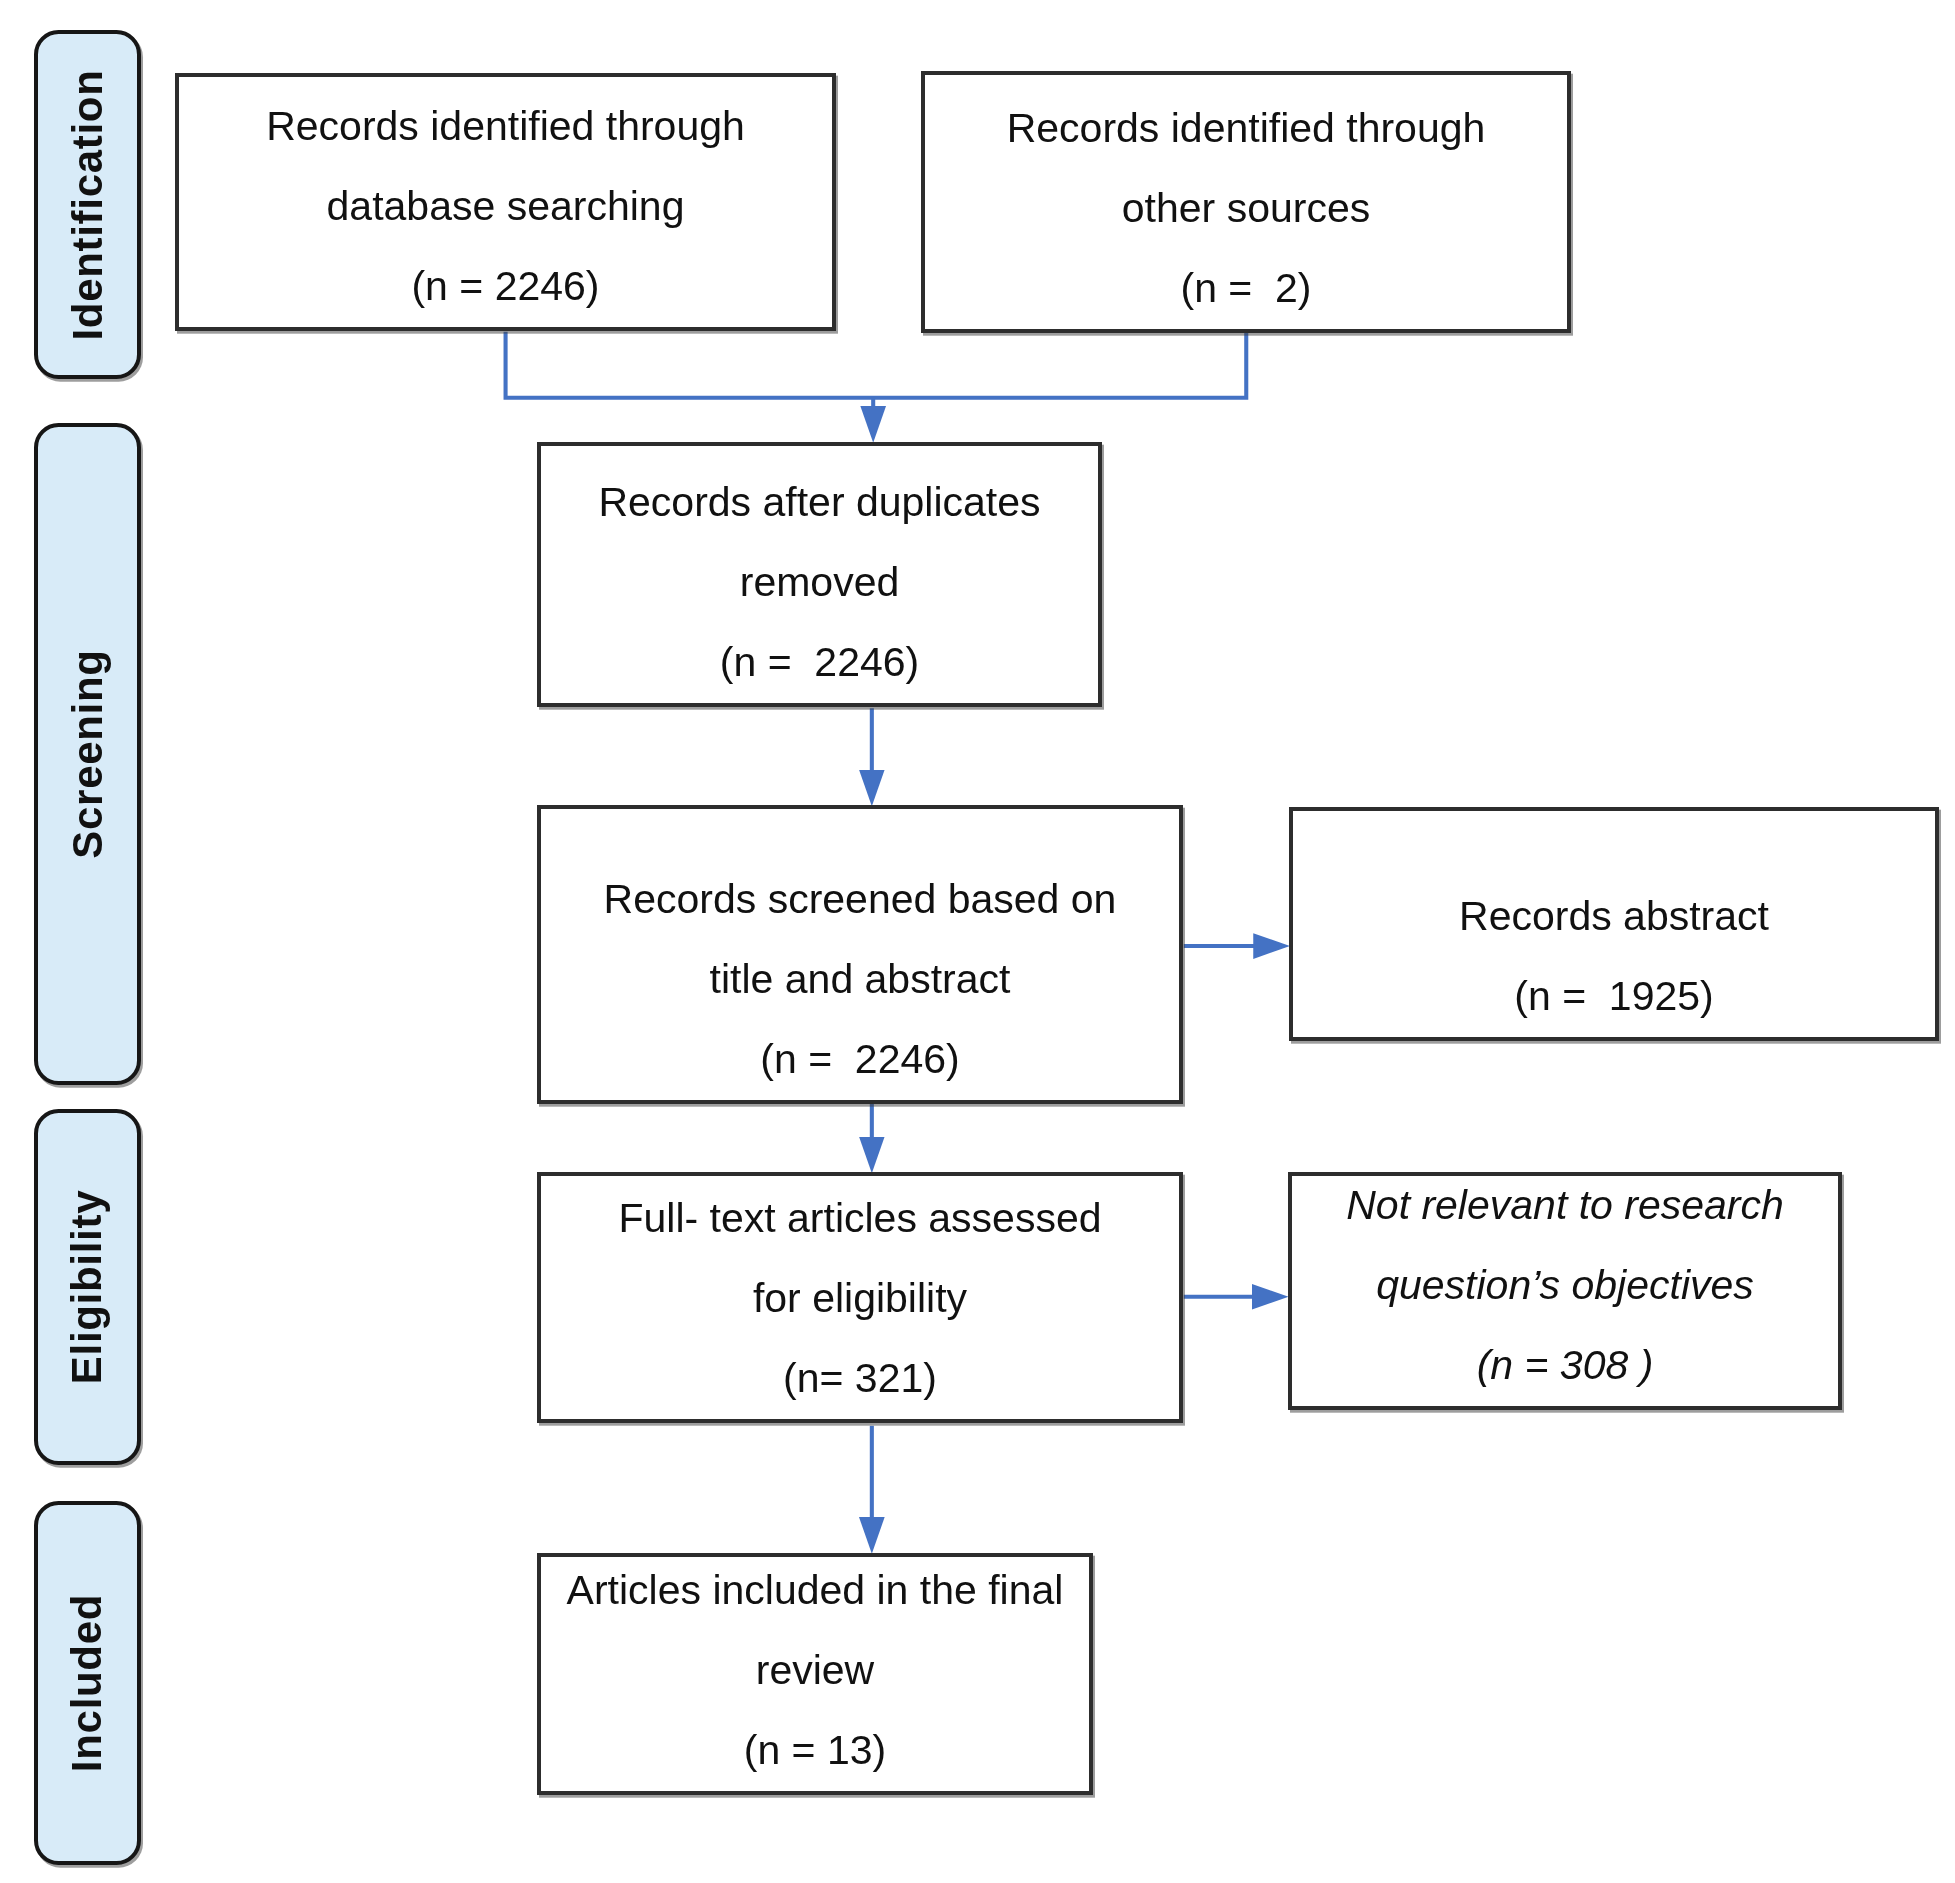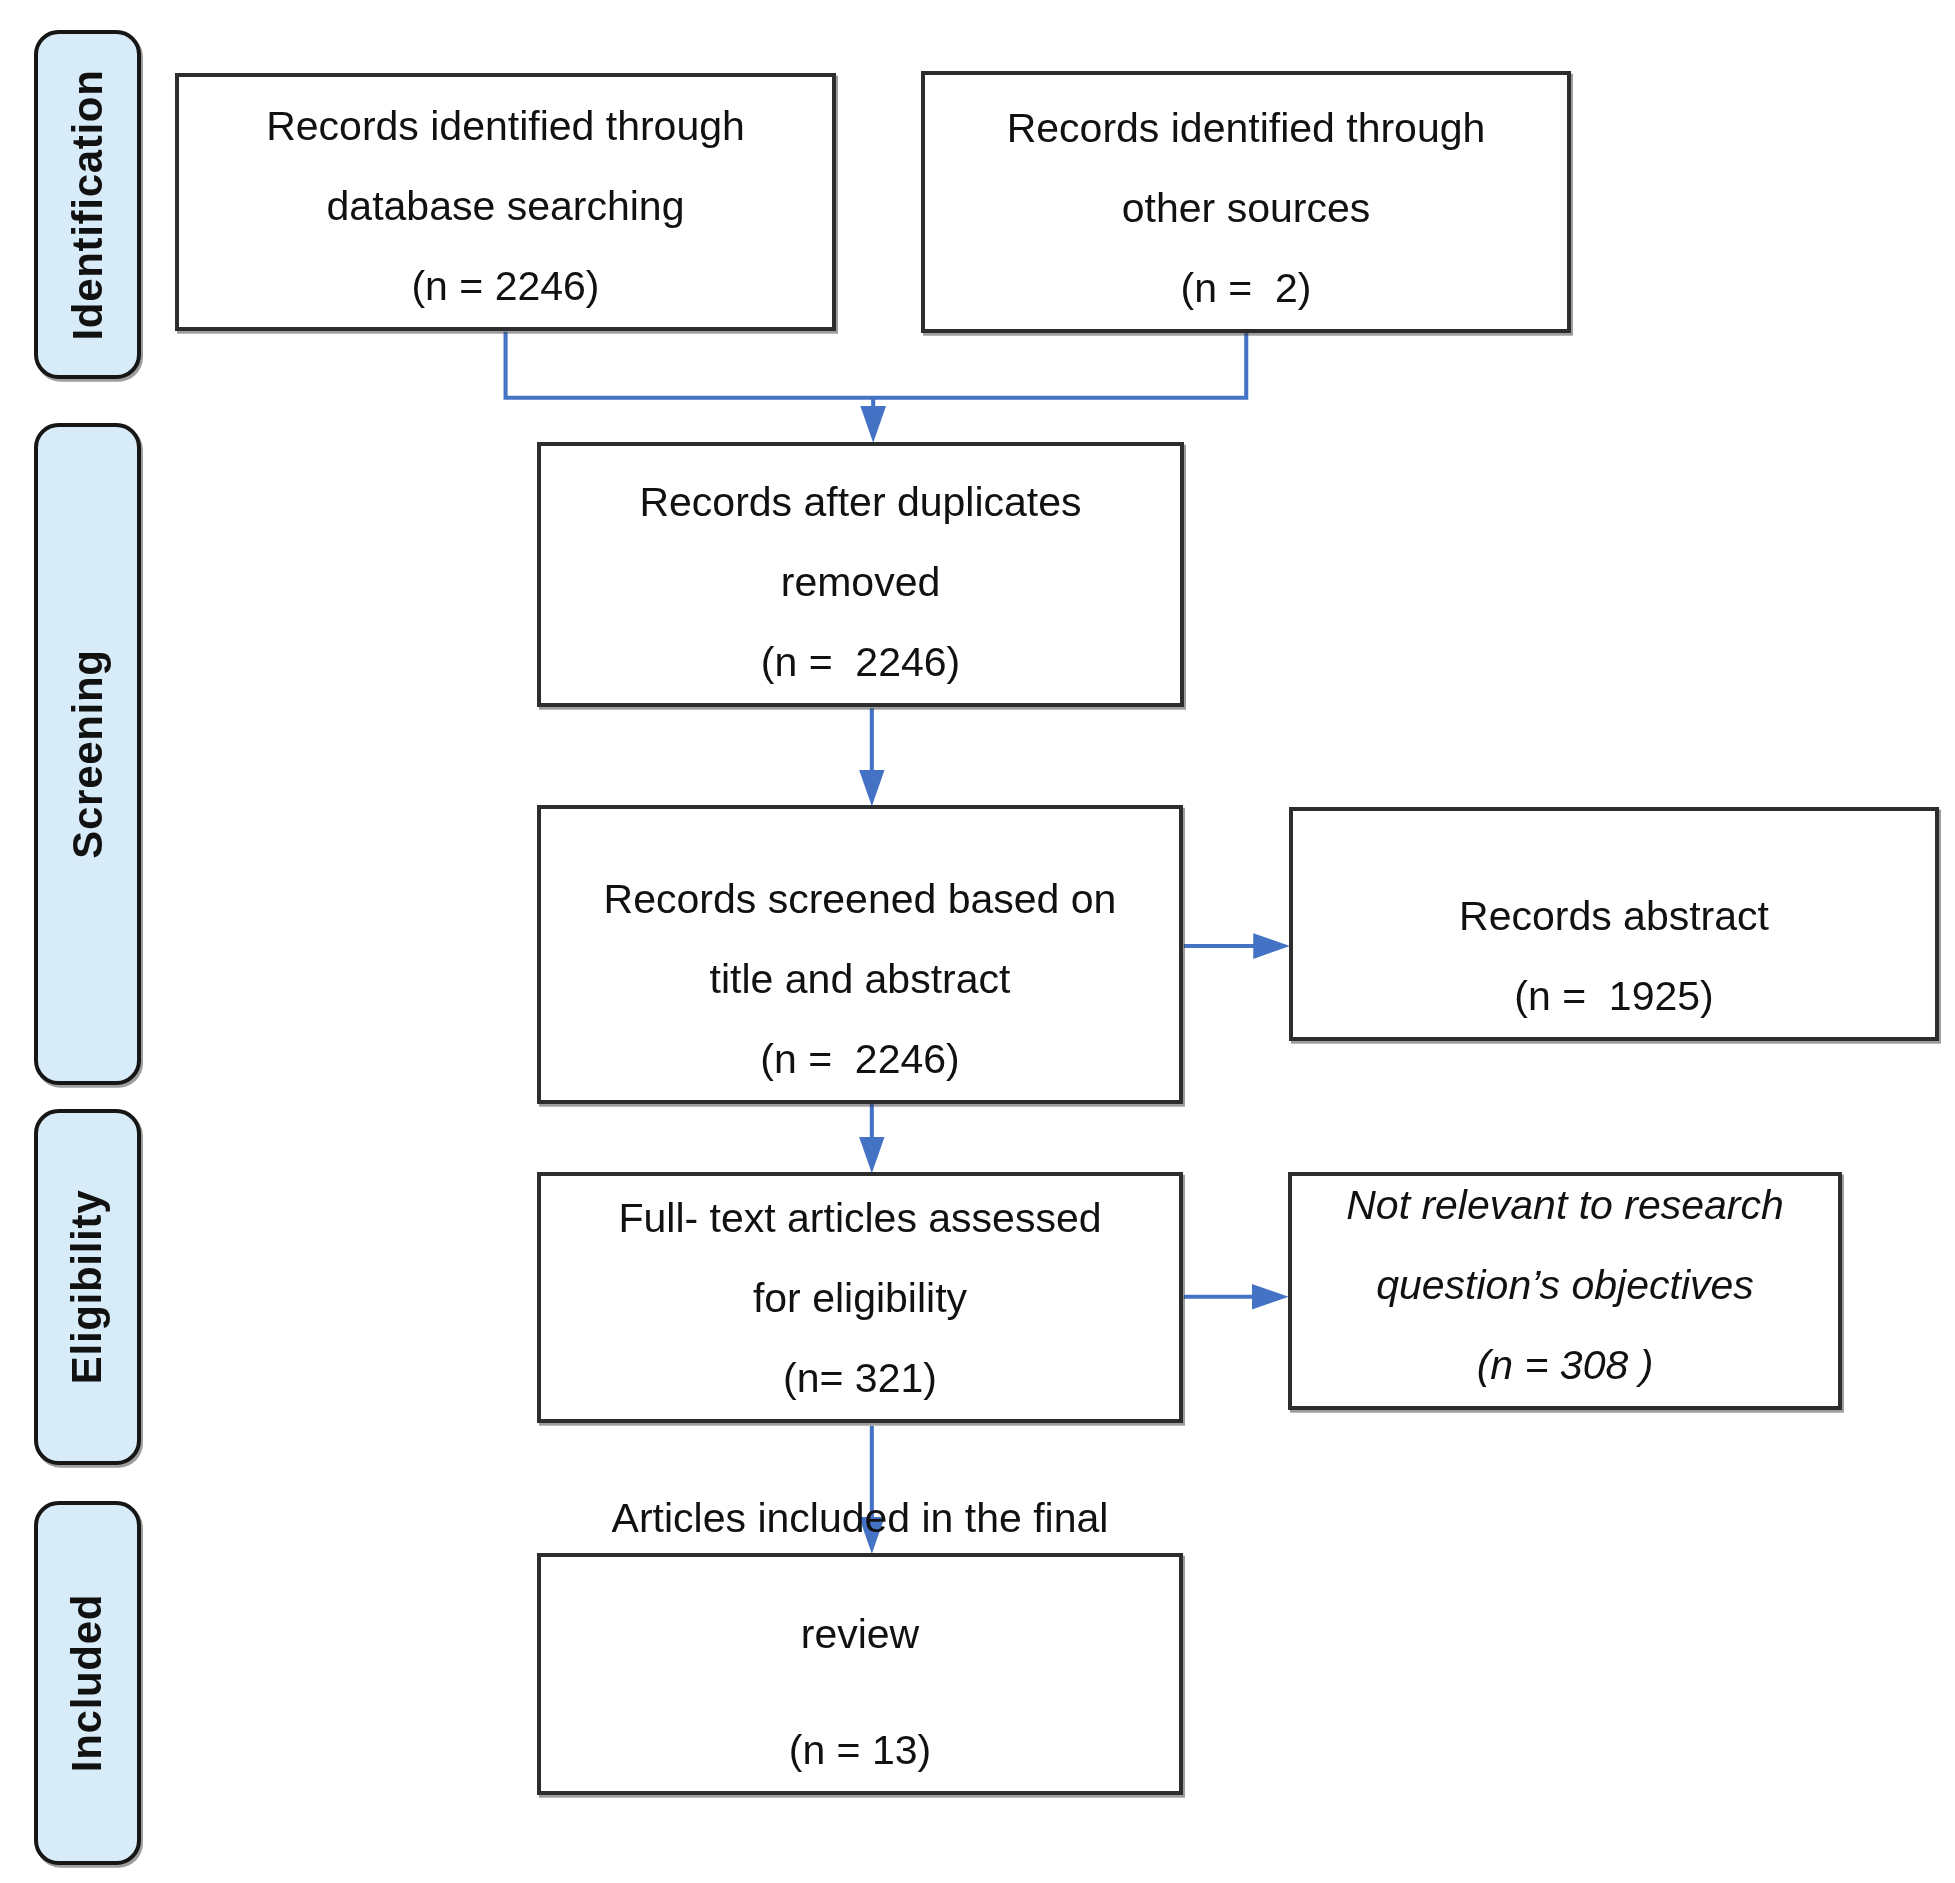--- a/index.html
+++ b/index.html
@@ -66,26 +66,26 @@
     white-space:pre;
     color:var(--text);
   }
   .stage-id{top:30px;height:349px;}
   .stage-screen{top:423px;height:662px;}
   .stage-elig{top:1109px;height:356px;}
   .stage-incl{top:1501px;height:364px;}
 
   .box-a{left:175px;top:73px;width:661px;height:258px;}
   .box-b{left:921px;top:71px;width:650px;height:262px;}
-  .box-c{left:537px;top:442px;width:647px;height:265px;}
+  .box-c{left:537px;top:442px;width:565px;height:265px;}
   .box-d{left:537px;top:805px;width:646px;height:299px;}
   .box-e{left:1289px;top:807px;width:650px;height:234px;}
   .box-f{left:537px;top:1172px;width:646px;height:251px;}
   .box-g{left:1288px;top:1172px;width:554px;height:238px;font-style:italic;}
-  .box-h{left:537px;top:1553px;width:646px;height:242px;gap:36px;}
+  .box-h{left:537px;top:1553px;width:556px;height:242px;}
 </style>
 </head>
 <body>
 
 <div class="canvas">
 
   <svg class="connector-layer" viewBox="0 0 2877 2772" xmlns="http://www.w3.org/2000/svg">
     <defs>
       <marker id="arrowhead" viewBox="0 0 10 7" refX="0.5" refY="3.5" markerWidth="9" markerHeight="7" orient="auto">
         <path d="M0,0 L10,3.5 L0,7 Z" style="fill:var(--arrow)"></path>

